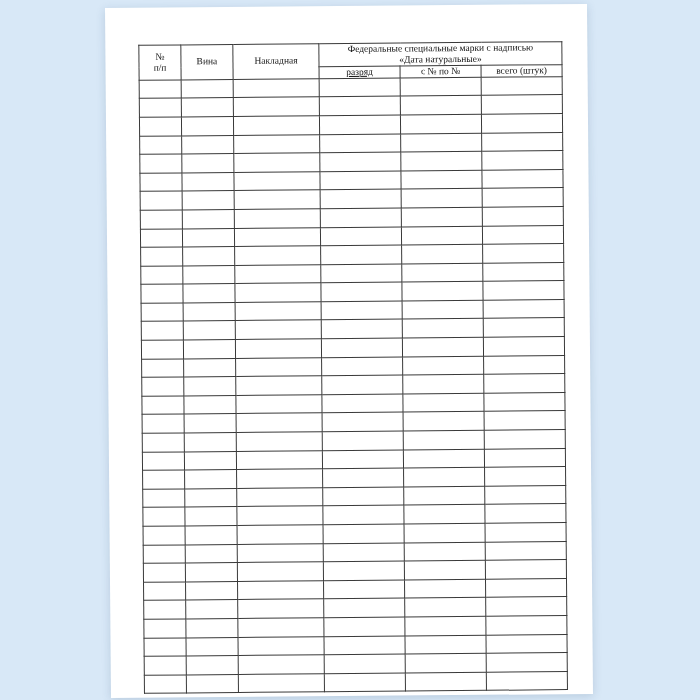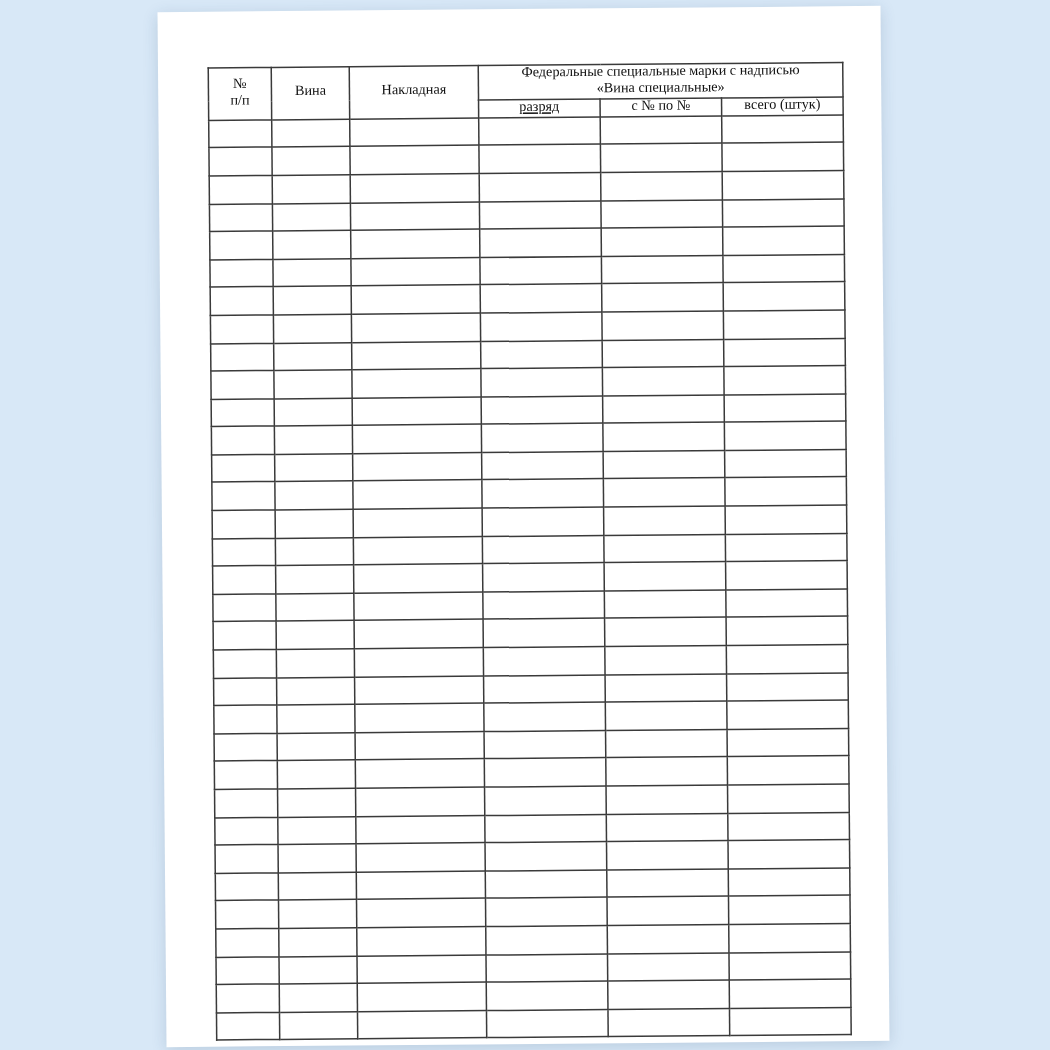--- a/index.html
+++ b/index.html
@@ -89,21 +89,21 @@
         <thead>
           <tr>
             <th class="hcell col-num" rowspan="2">
               <span class="num-line1">№</span>
               <span class="num-line2">п/п</span>
             </th>
             <th class="hcell col-date" rowspan="2">Вина</th>
             <th class="hcell col-inv" rowspan="2">Накладная</th>
             <th class="group" colspan="3">
               <span>Федеральные специальные марки с надписью</span><br>
-              <span>«Вина специальные»</span>
+              <span>«Дата натуральные»</span>
             </th>
           </tr>
           <tr>
             <th class="sub col-rank">разряд</th>
             <th class="sub col-range">с № по №</th>
             <th class="sub col-total">всего (штук)</th>
           </tr>
         </thead>
         <tbody id="table-body">
             <tr>

